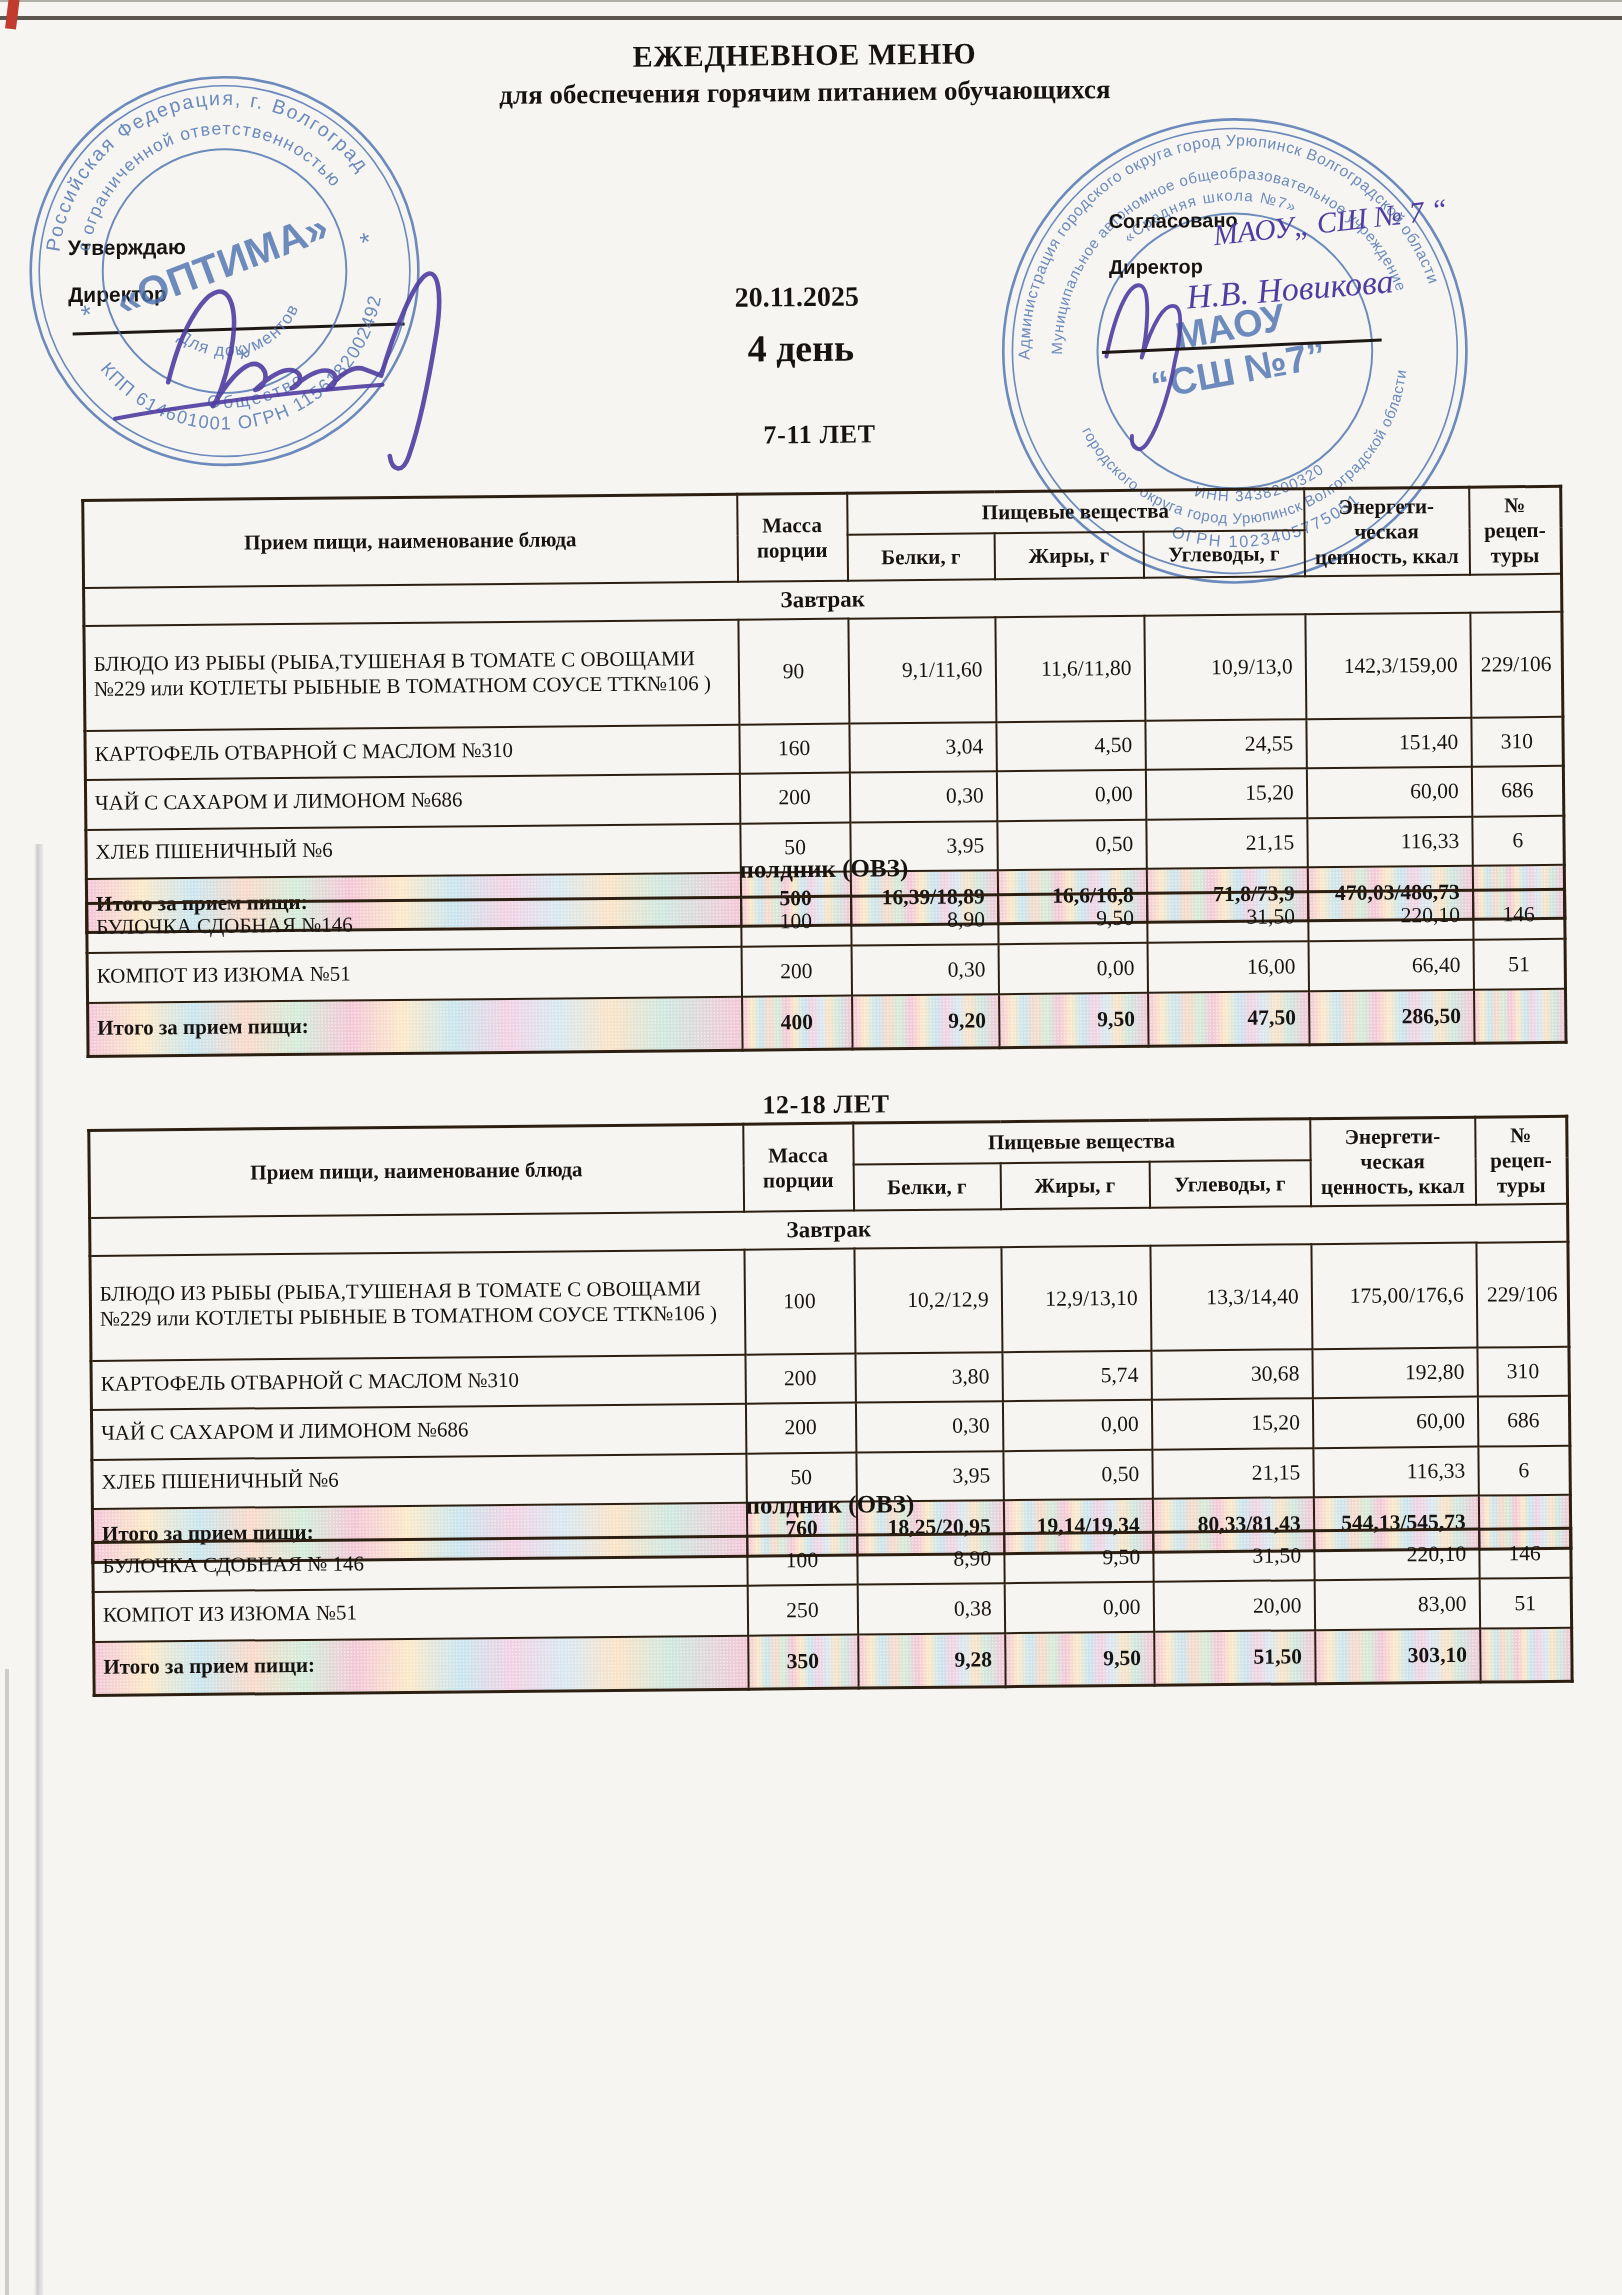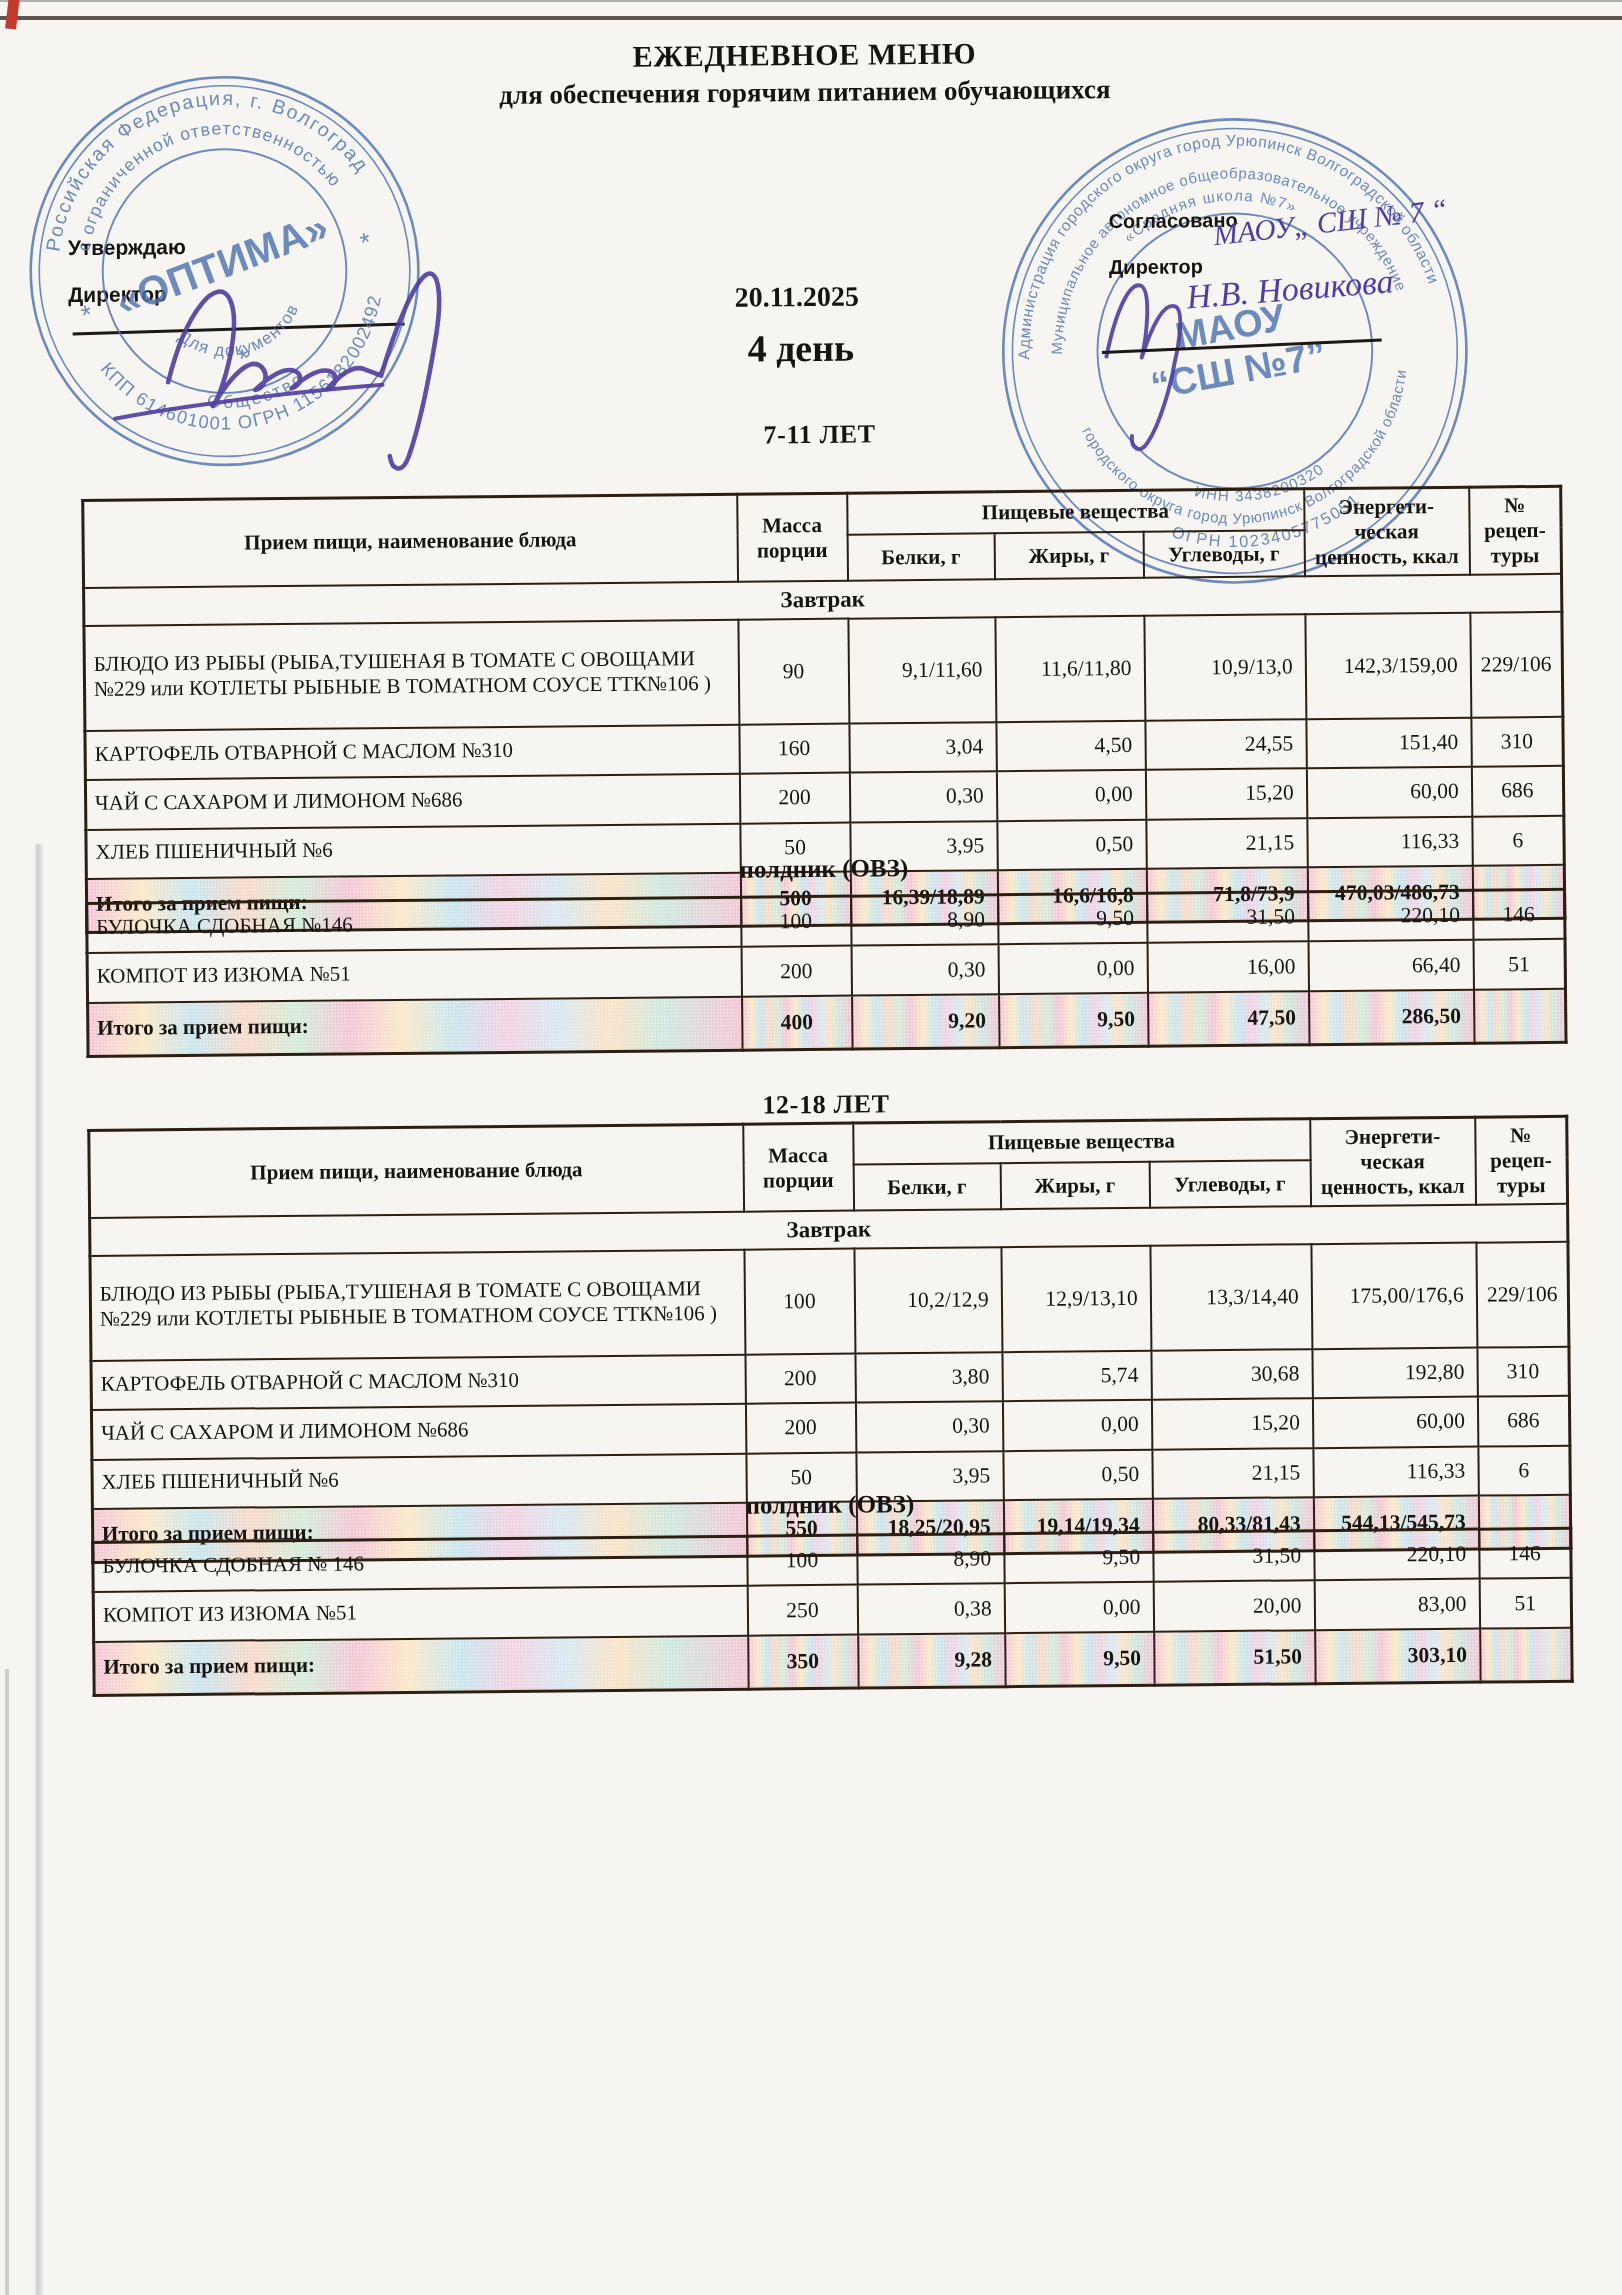--- a/index.html
+++ b/index.html
@@ -333,21 +333,21 @@
       <td class="name">ХЛЕБ ПШЕНИЧНЫЙ №6</td>
       <td class="ctr">50</td>
       <td class="num">3,95</td>
       <td class="num">0,50</td>
       <td class="num">21,15</td>
       <td class="num">116,33</td>
       <td class="ctr">6</td>
     </tr>
     <tr class="total-row">
       <td class="name">Итого за прием пищи:</td>
-      <td class="ctr">550</td>
+      <td class="ctr">760</td>
       <td class="num">18,25/20,95</td>
       <td class="num">19,14/19,34</td>
       <td class="num">80,33/81,43</td>
       <td class="num">544,13/545,73</td>
       <td class="ctr"></td>
     </tr>
   </tbody>
     </table>
 
   <div id="snack-label-2" class="meal-label">полдник (ОВЗ)</div>

